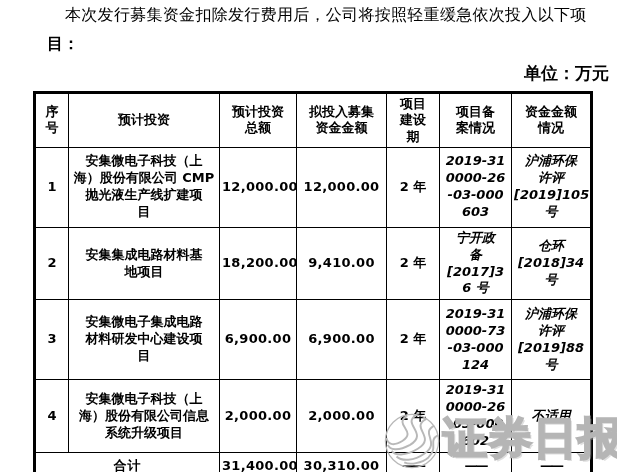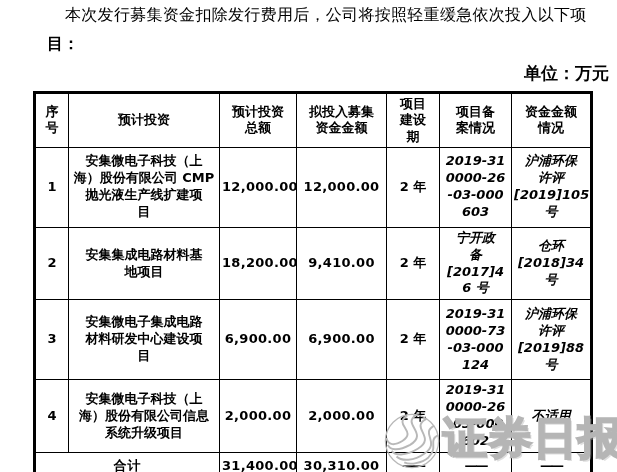--- a/index.html
+++ b/index.html
@@ -100,21 +100,21 @@
   </tr>
   <tr style="height:67px">
     <td>2</td>
     <td class="name-cell">安集集成电路材料基
 地项目</td>
     <td class="num-cell">18,200.00</td>
     <td class="num-cell">9,410.00</td>
     <td>2 年</td>
     <td class="small-lines">宁开政
 备
-[2017]4
+[2017]3
 6 号</td>
     <td class="small-lines">仓环
 [2018]34
 号</td>
   </tr>
   <tr style="height:80px">
     <td>3</td>
     <td class="name-cell">安集微电子集成电路
 材料研发中心建设项
 目</td>

